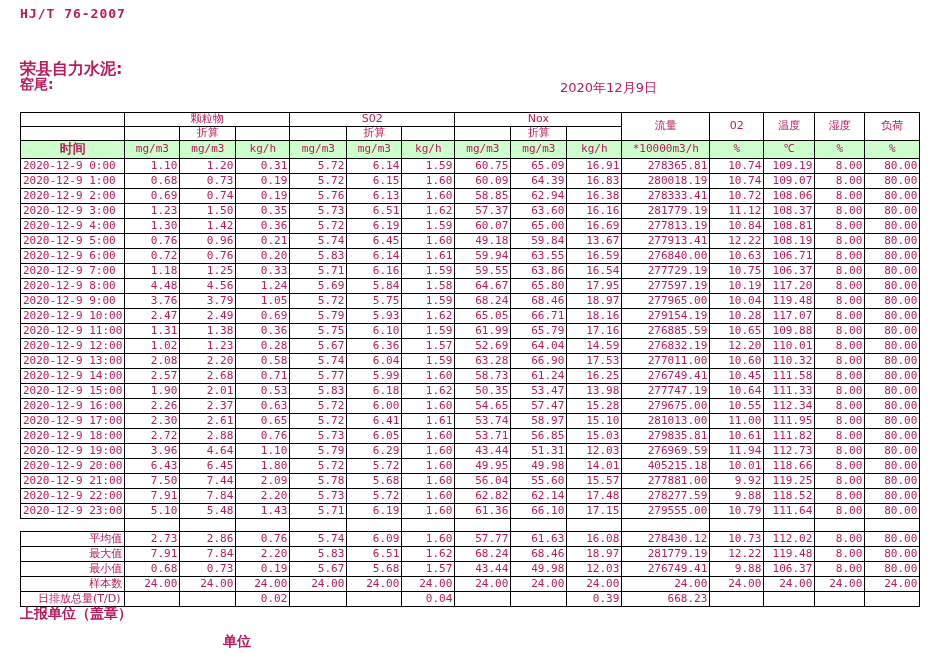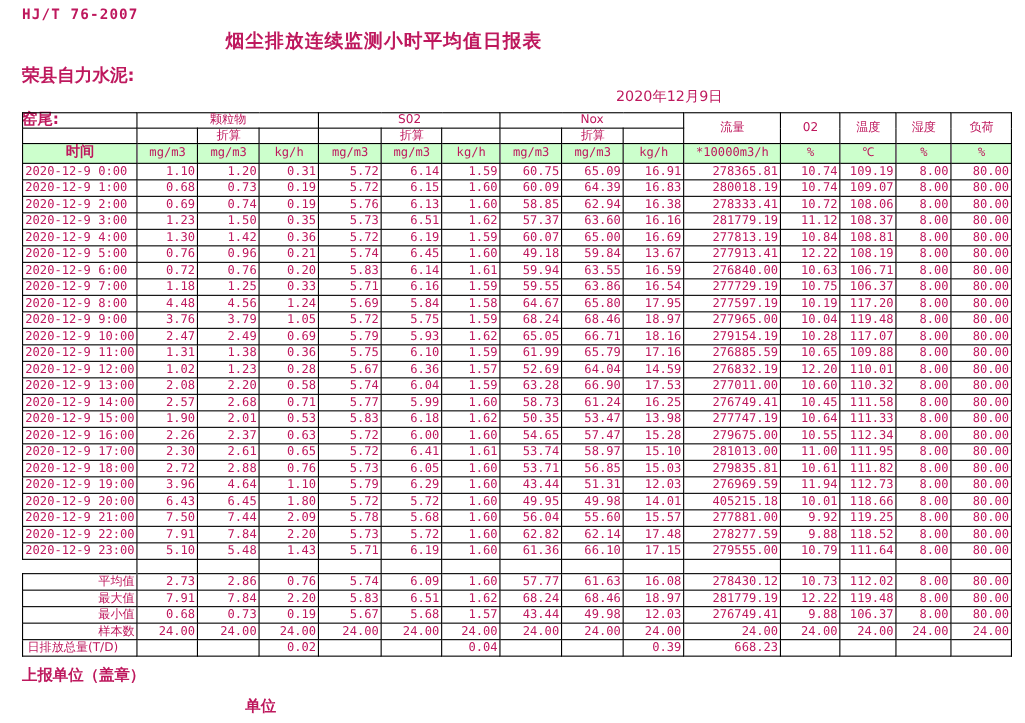--- a/index.html
+++ b/index.html
@@ -2,48 +2,47 @@
 <html><head>
 <meta charset="utf-8">
 <style>
   html,body{margin:0;padding:0;background:#fff;}
   #page{position:relative;width:932px;height:657px;background:#ffffff;
         font-family:"DejaVu Sans",sans-serif;color:#be185d;overflow:hidden;}
   .std-no{position:absolute;left:20px;top:6px;font-size:13px;font-weight:bold;
           font-family:"DejaVu Sans Mono",monospace;letter-spacing:1px;}
   .title{position:absolute;left:205px;top:26px;font-size:17px;font-weight:bold;letter-spacing:1px;}
   .company{position:absolute;left:20px;top:59px;font-size:16px;font-weight:bold;}
-  .kiln{position:absolute;left:20px;top:76px;font-size:14px;font-weight:bold;margin-top:24px;}
+  .kiln{position:absolute;left:20px;top:76px;font-size:14px;font-weight:bold;}
   .date{position:absolute;left:560px;top:79px;font-size:13px;}
-  table.report{position:absolute;left:20px;top:102px;border-collapse:collapse;table-layout:fixed;}
+  table.report{position:absolute;left:20px;top:112px;border-collapse:collapse;table-layout:fixed;}
   table.report td{border:1px solid #000;padding:0 2px;font-size:11px;line-height:1.1;
                   overflow:hidden;white-space:nowrap;}
   td.grp{height:13px;text-align:center;font-size:12px;}
   td.conv{height:13px;text-align:center;font-size:12px;}
   td.single-h{text-align:center;font-size:13px;}
   tr.unit-row td{height:17px;background:#ccffcc;text-align:center;
                  font-family:"DejaVu Sans Mono",monospace;font-size:11px;}
   tr.unit-row td.time-h{font-size:13px;font-family:"DejaVu Sans",sans-serif;font-weight:bold;}
   td.time-cell{height:14px;font-family:"DejaVu Sans Mono",monospace;}
   td.num-cell{height:14px;text-align:right;padding-right:7px;
               font-family:"DejaVu Sans Mono",monospace;}
   tr.blank-row td{height:12px;}
   tr.blank-row td.no-border{border-left:none;border-bottom:none;}
   td.sum-label{height:14px;text-align:right;padding-right:4px;font-size:12px;}
-  td.sum-label.left{text-align:left;padding-left:4px;}
+  td.sum-label.left{text-align:left;padding-left:17px;}
   .foot-note{position:absolute;left:20px;top:615px;font-size:13px;font-weight:bold;}
   .foot-unit1{position:absolute;left:20px;top:605px;font-size:14px;font-weight:bold;}
   .foot-unit2{position:absolute;left:205px;top:633px;font-size:14px;font-weight:bold;margin-left:18px;}
 </style>
 </head>
 <body>
 
 <div id="page">
   <div class="std-no">HJ/T  76-2007</div>
-  <div class="title">烟尘排放连续监测小时平均值日报表</div>
   <div class="company">荣县自力水泥:</div>
   <div class="kiln">窑尾:</div>
   <div class="date">2020年12月9日</div>
 
   <table class="report">
     <colgroup>
         <col style="width: 98px;">
         <col style="width: 55px;">
         <col style="width: 56px;">
         <col style="width: 54px;">

